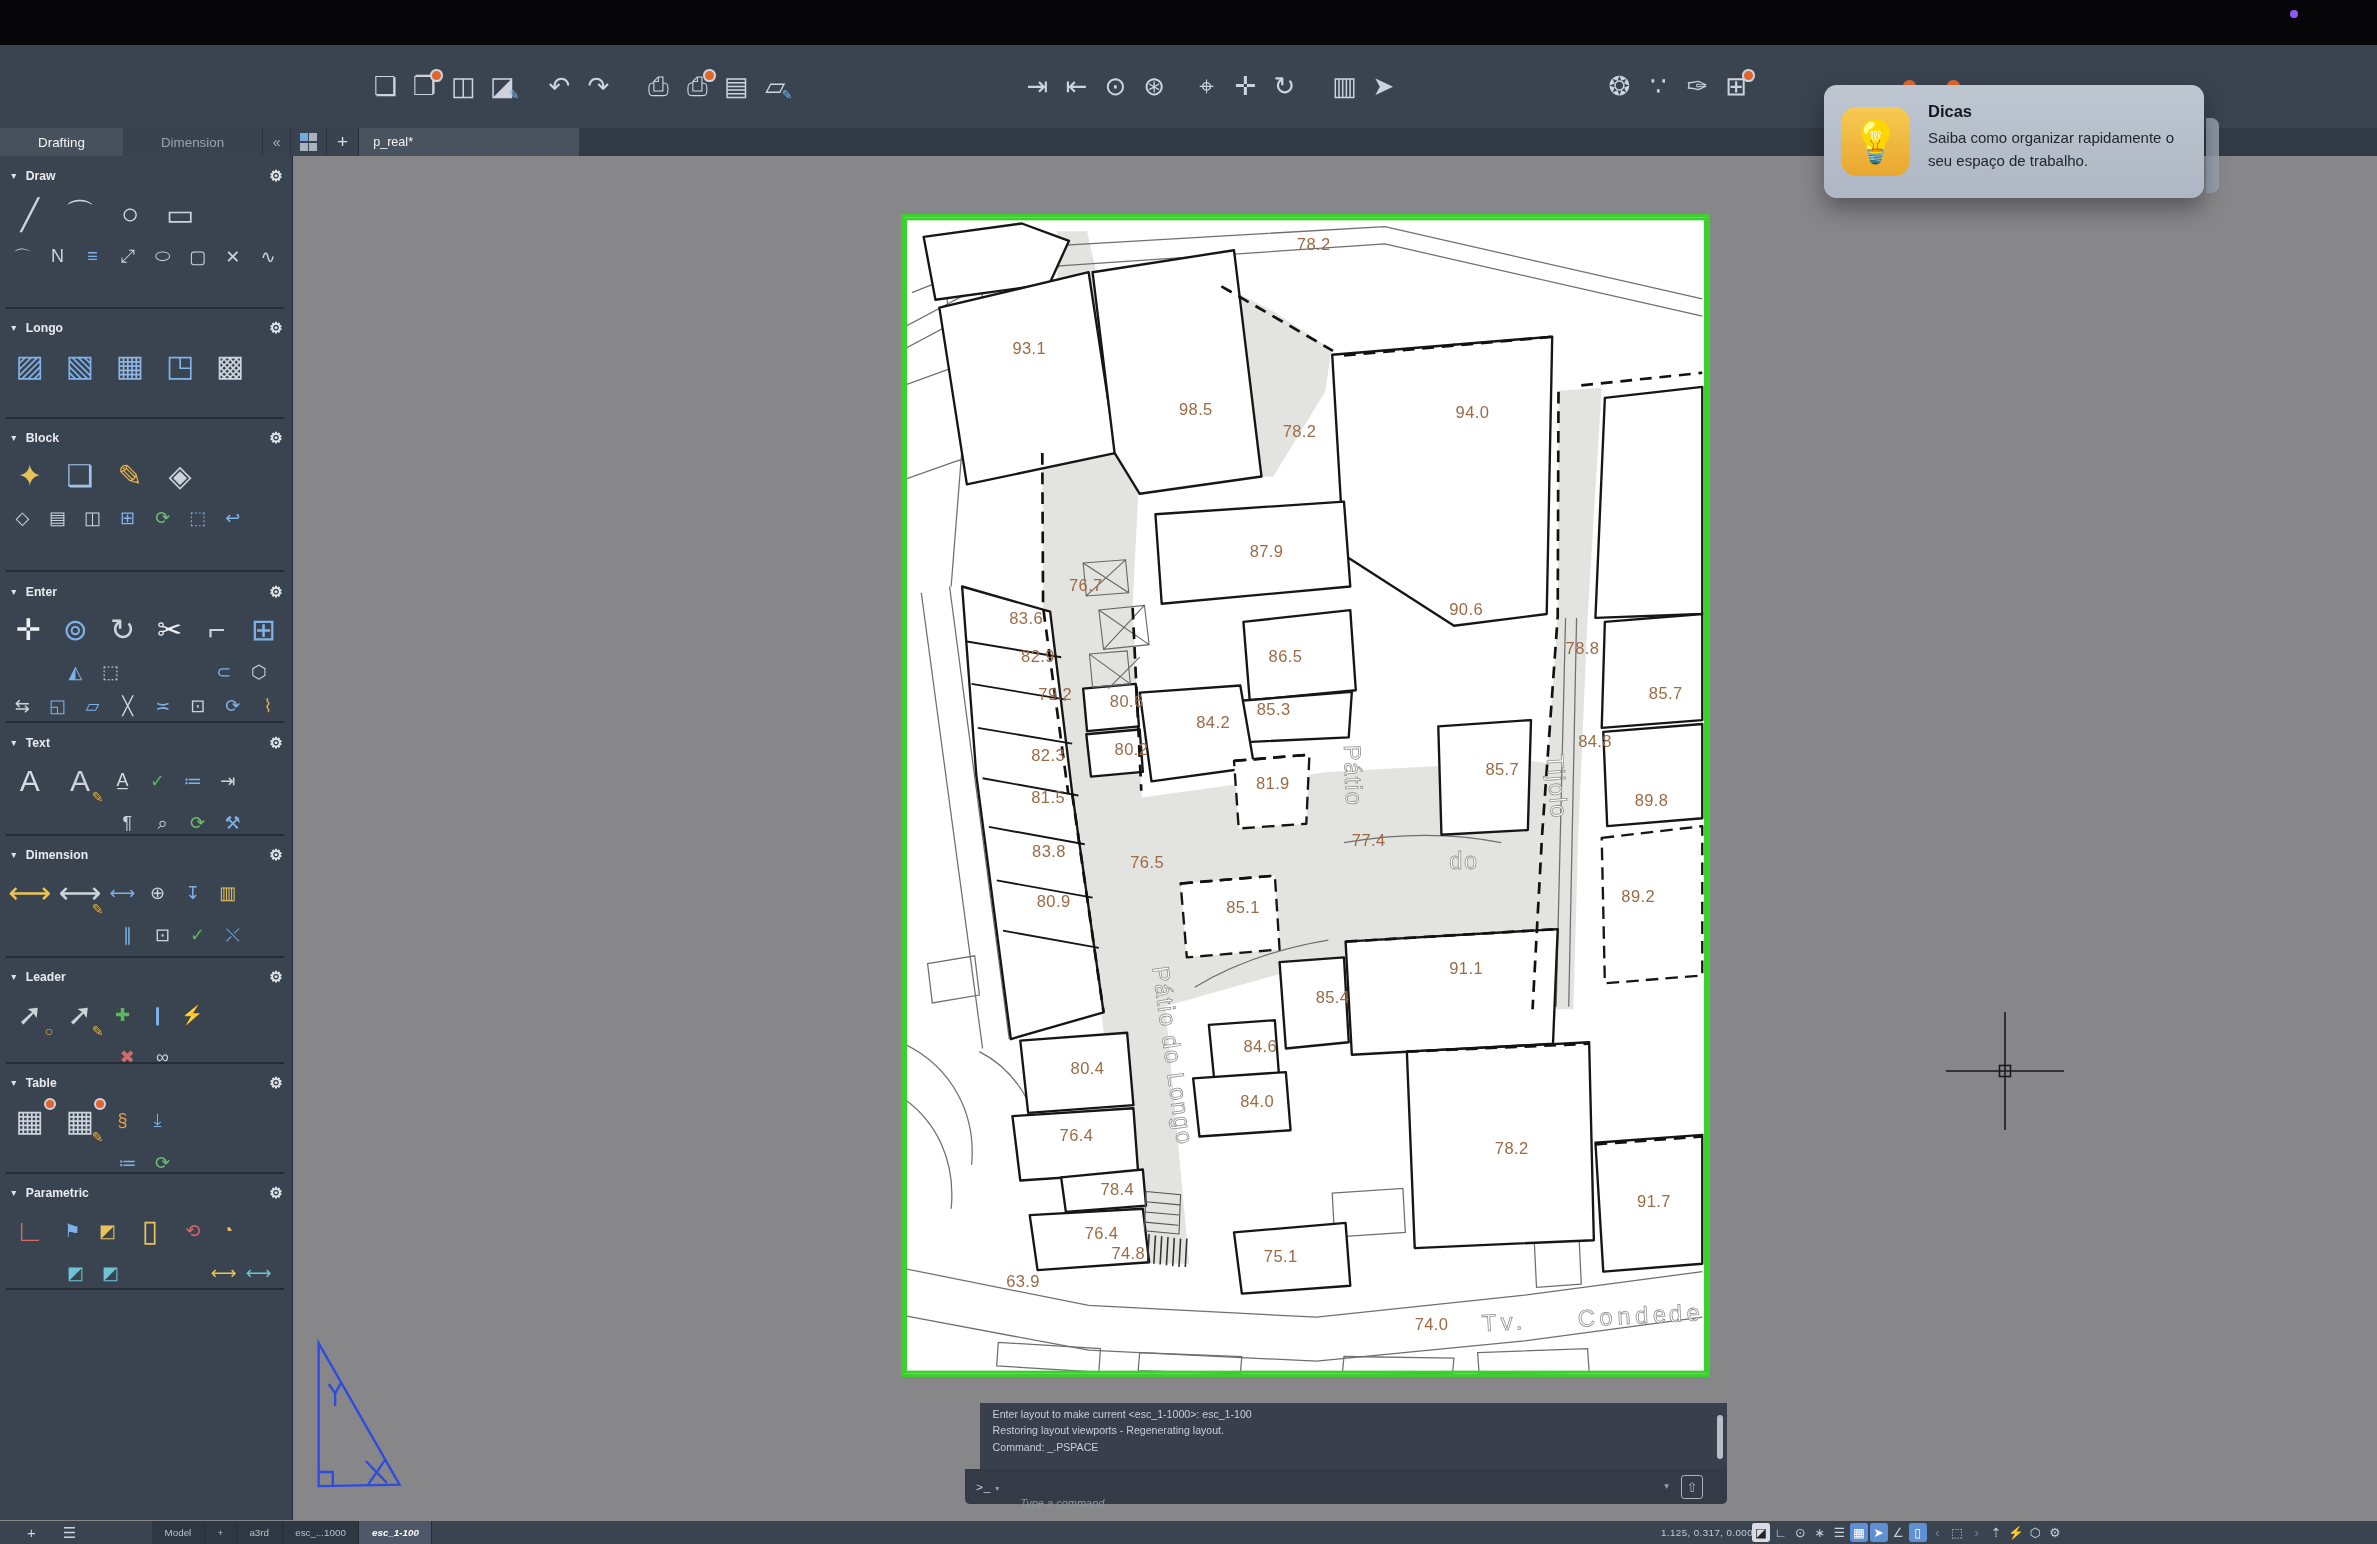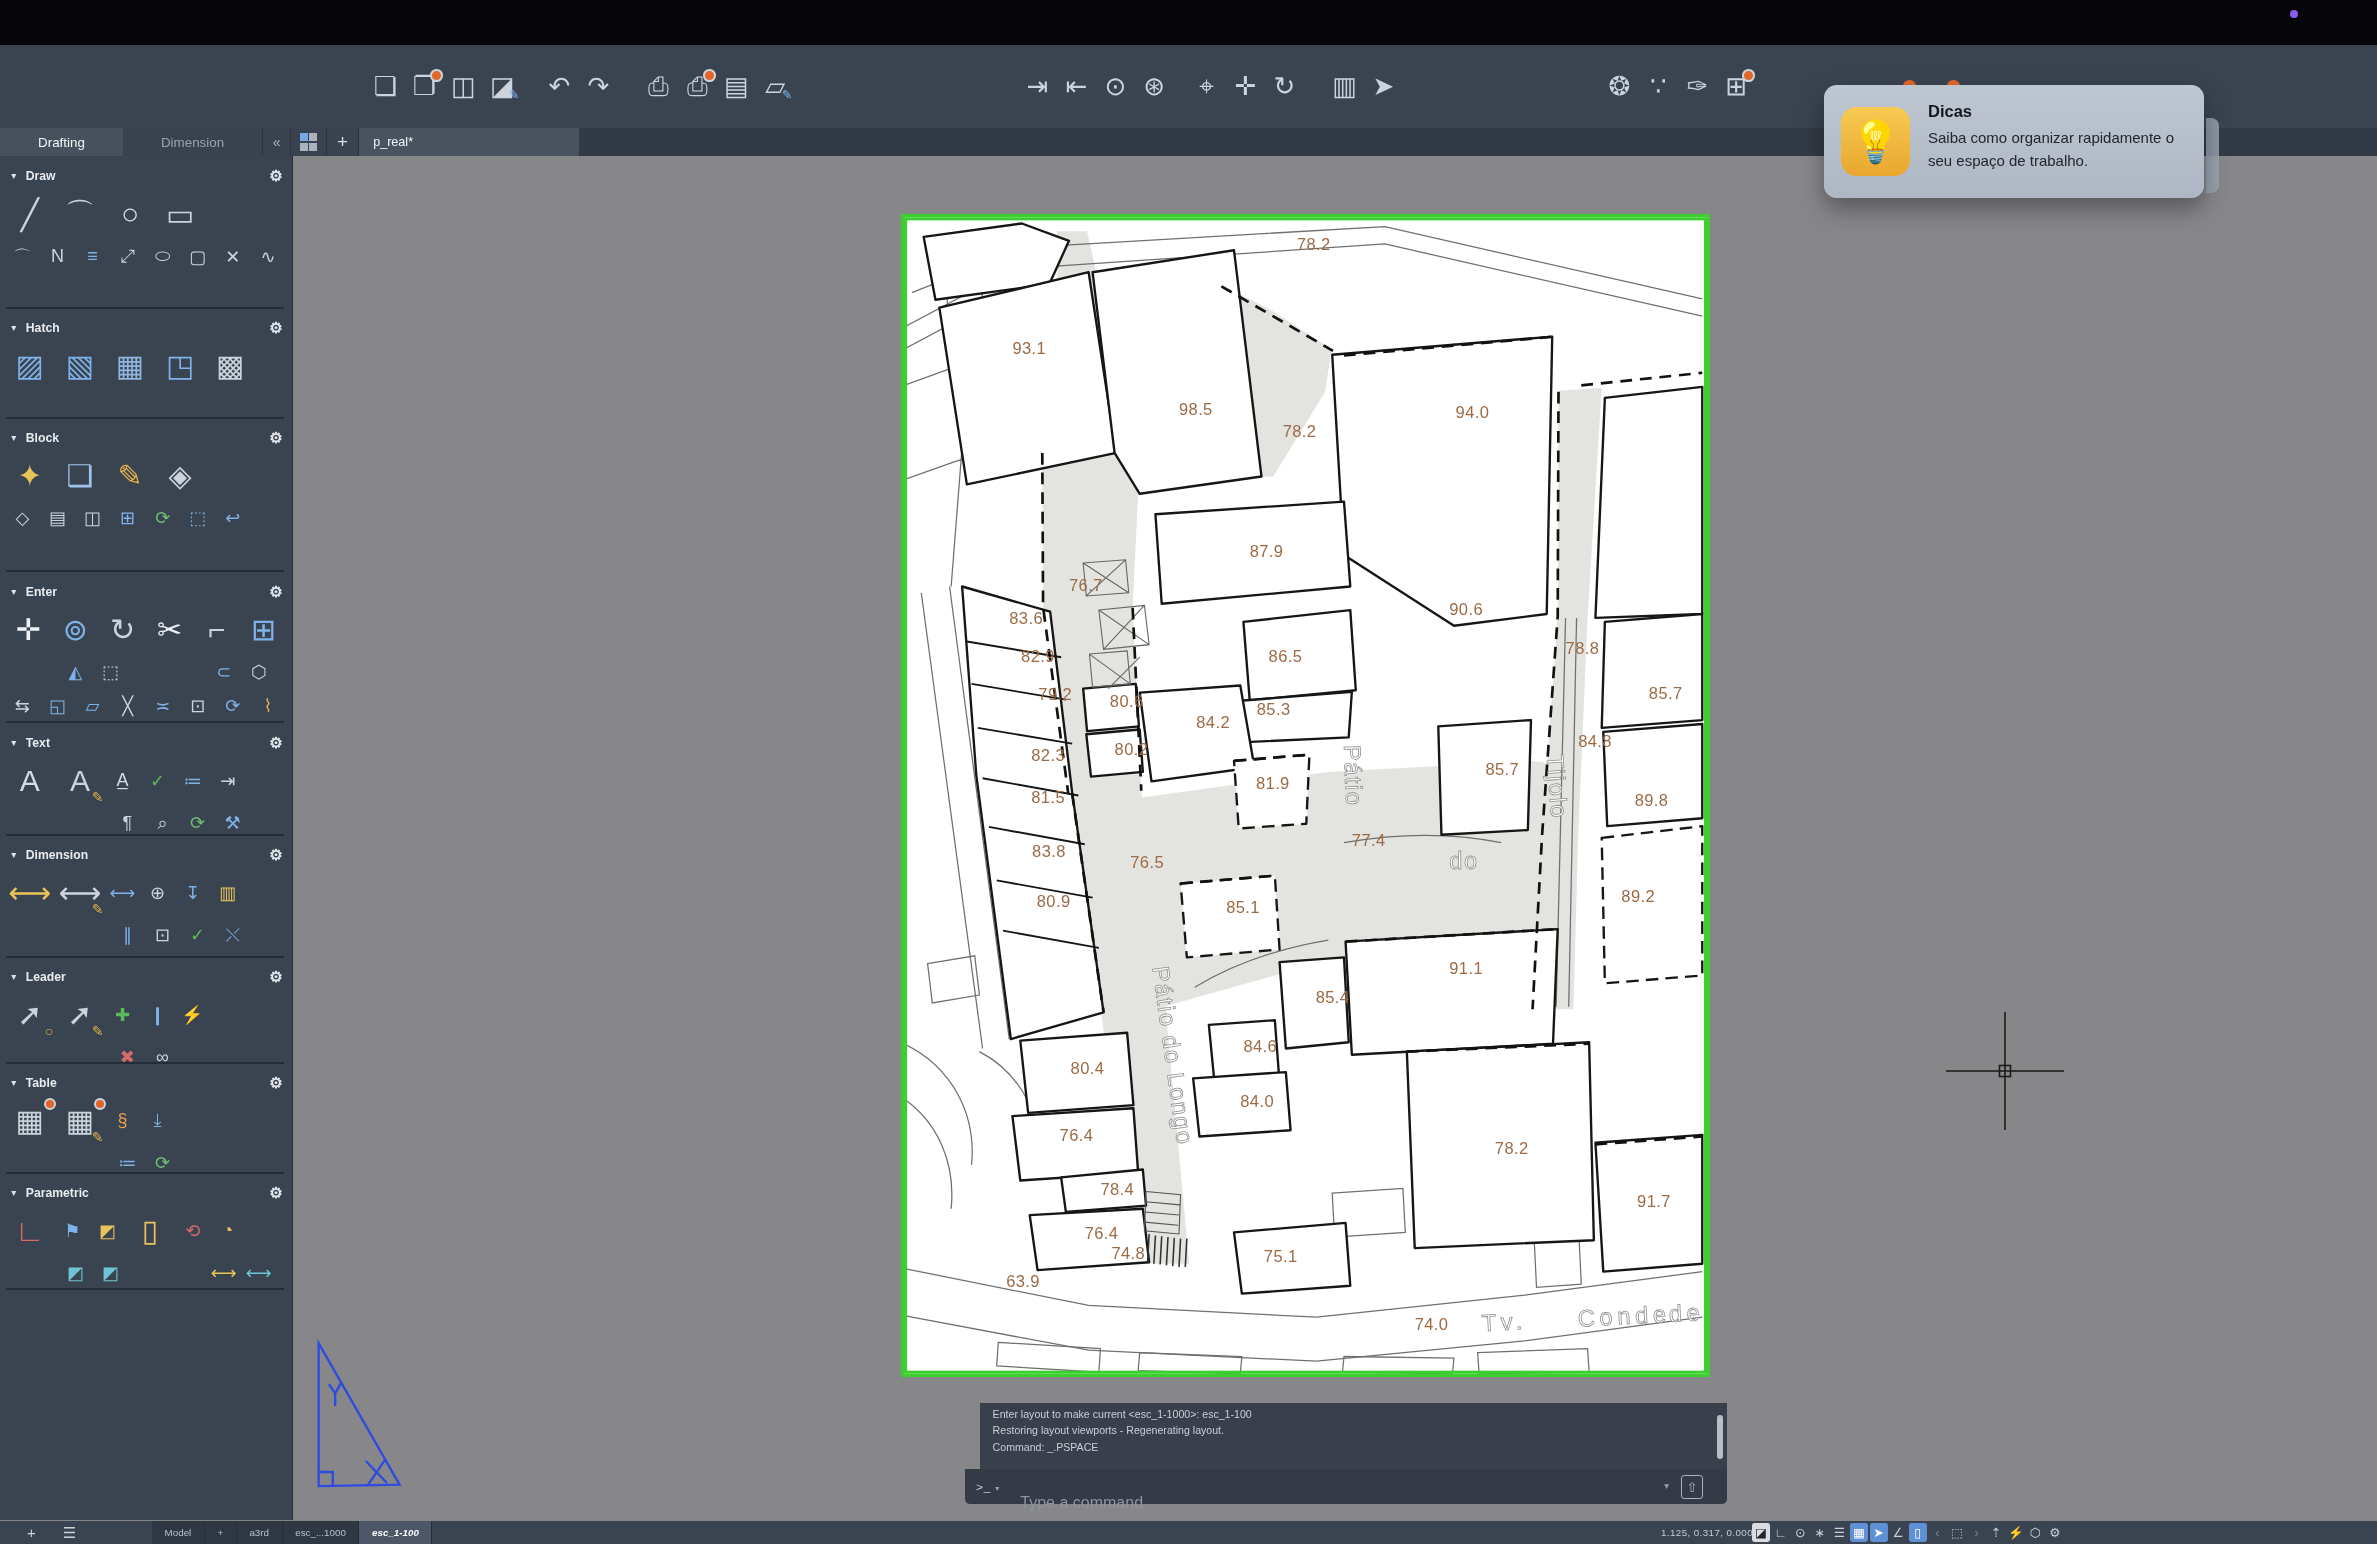--- a/index.html
+++ b/index.html
@@ -46,21 +46,21 @@
   #notif-icon{position:absolute;left:17.3px;top:22px;width:69px;height:69px;border-radius:15.7px;background:linear-gradient(180deg,#f7ca52,#e9a72e);display:flex;align-items:center;justify-content:center;font-size:41px;color:#fffbe8;}
   #notif-title{position:absolute;left:104px;top:17.3px;font-size:16.5px;font-weight:bold;color:#15171b;}
   #notif-body{position:absolute;left:104px;top:41px;width:259px;font-size:15px;line-height:1.55;color:#23262c;}
   
   #cmdhist{left:980px;top:1403px;width:747px;height:66px;background:rgba(54,61,74,.96);color:#c9ced6;font-size:10.6px;}
   #cmdhist .ln{padding:4.7px 0 0 12.6px;white-space:pre;}
   #cmdscroll{left:1717px;top:1415px;width:5.5px;height:44px;border-radius:3.1px;background:#b9bec6;}
   #cmdinput{left:965px;top:1469px;width:762px;height:35px;background:#343b46;border-radius:0 0 4.7px 4.7px;display:flex;align-items:center;}
   #cmdprompt{color:#cfd4db;font-size:11.8px;margin-left:11px;letter-spacing:0.8px;}
   #cmdprompt .car{font-size:7.9px;color:#9aa1ab;}
-  #cmdphold{color:#8e959f;font-size:16px;margin-left:20.4px;margin-top:32px;}
+  #cmdphold{color:#8e959f;font-size:11px;font-style:italic;margin-left:20.4px;margin-top:32px;}
   #cmddrop{position:absolute;right:58px;top:11px;color:#9aa1ab;font-size:9.4px;}
   #cmdshare{position:absolute;right:23.6px;top:6.3px;width:20.4px;height:22px;border:1.6px solid #aeb4bc;border-radius:3.1px;color:#aeb4bc;display:flex;align-items:center;justify-content:center;font-size:13.4px;}
   
   #statusbar{left:0;top:1521px;width:2377px;height:23.6px;background:#3a4350;display:flex;align-items:center;}
   .sbico{color:#ccd2da;font-size:15px;margin-left:27px;}
   #laytabs{position:absolute;left:152px;top:0;height:23.6px;display:flex;background:#2f3743;}
   .ltab{display:flex;align-items:center;padding:0 12.6px;font-size:9.8px;color:#b9c0c9;border-right:0.8px solid #262d37;}
   .ltab.active{background:#4d5768;color:#fff;font-weight:bold;font-style:italic;}
   #coords{position:absolute;left:1661px;top:0;height:23.6px;display:flex;align-items:center;font-size:9.8px;color:#c5cbd3;letter-spacing:0.4px;}
   #sbright{position:absolute;left:1752px;top:0;height:23.6px;display:flex;align-items:center;gap:1.6px;}
@@ -156,21 +156,21 @@
           <div class="ic sm">⤢</div>
           <div class="ic sm">⬭</div>
           <div class="ic sm">▢</div>
           <div class="ic sm">✕</div>
           <div class="ic sm">∿</div>
         </div>
       </div>
       <div class="panel" style="top: 160px;">
         <div class="phead">
           <span class="tri">▼</span>
-          <span>Hatch</span>
+          <span>Longo</span>
           <span class="gear">⚙</span>
         </div>
         <div class="prow">
           <div class="ic lg" style="color: rgb(127, 178, 232);">▨</div>
           <div class="ic lg" style="color: rgb(127, 178, 232);">▧</div>
           <div class="ic lg" style="color: rgb(143, 182, 224);">▦</div>
           <div class="ic lg" style="color: rgb(127, 178, 232);">◳</div>
           <div class="ic lg">▩</div>
         </div>
       </div>

